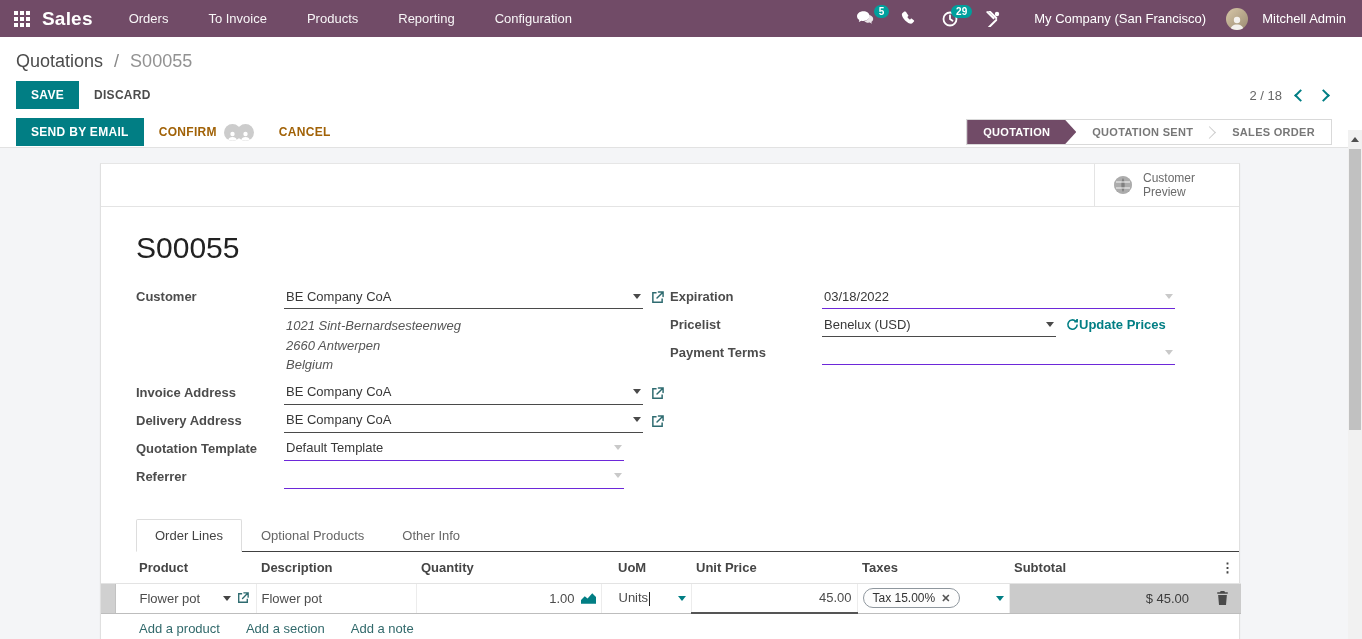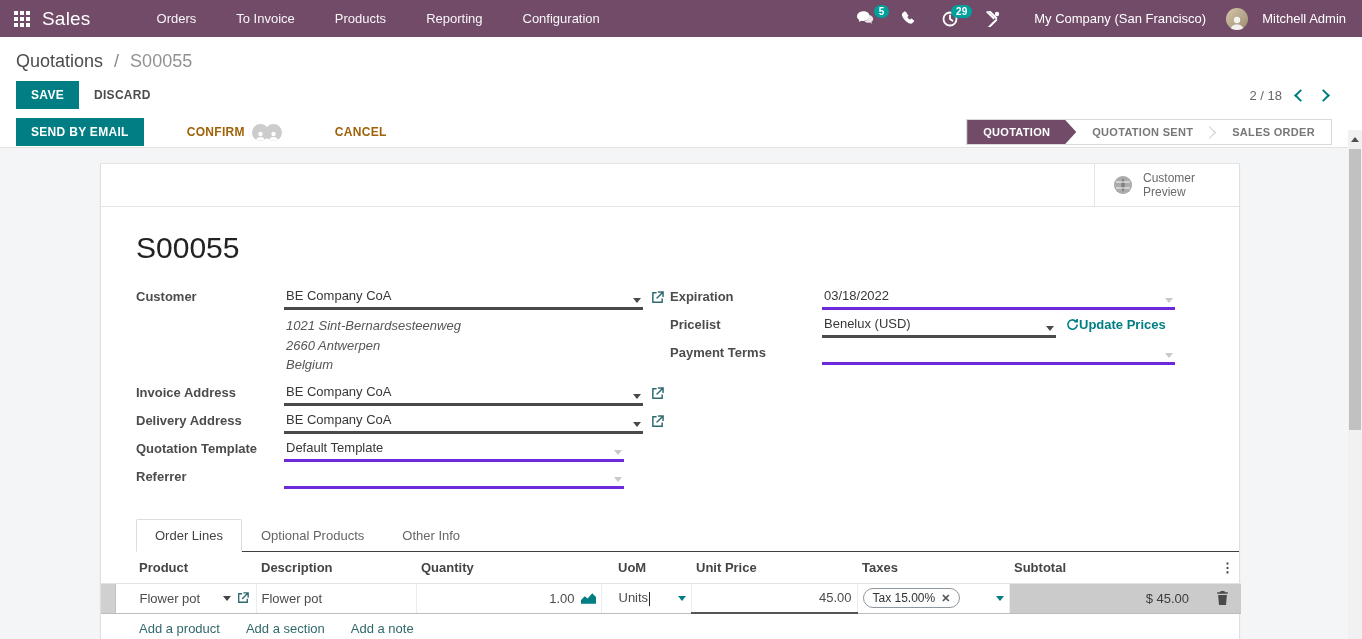--- a/index.html
+++ b/index.html
@@ -4,21 +4,21 @@
 <style>
   * { margin:0; padding:0; box-sizing:border-box; }
   html,body { width:1362px; height:639px; overflow:hidden; }
   body { font-family:"Liberation Sans", sans-serif; background:#f4f5f7; color:#4c4c4c; }
   .root { position:relative; width:1362px; height:639px; overflow:hidden; }
 
   
   .navbar { height:37px; background:#714B67; display:flex; align-items:center; color:#fff; padding:0 16px 0 10px; }
   .apps-grid { display:grid; grid-template-columns:repeat(3,4px); grid-gap:2px; margin:0 12px 0 4px; cursor:pointer; }
   .apps-grid i { width:4px; height:4px; background:#fff; display:block; }
-  .brand { font-size:19px; font-weight:normal; margin-right:50px; letter-spacing:.2px; }
+  .brand { font-size:19px; font-weight:bold; margin-right:20px; letter-spacing:.2px; }
   .nav-menu { display:flex; gap:8px; font-size:13px; }
   .nav-menu .item { padding:10px 16px; cursor:pointer; color:rgba(255,255,255,.95); }
   .nav-right { margin-left:auto; display:flex; align-items:center; gap:6px; font-size:13px; }
   .sysicon { position:relative; padding:6px 10px; cursor:pointer; display:flex; align-items:center; }
   .sysicon svg { display:block; }
   .badge { position:absolute; top:0px; right:-4px; background:#00A09D; color:#fff; font-size:10px; border-radius:8px; padding:1px 5px; font-weight:bold; }
   .company { padding:0 14px 0 18px; cursor:pointer; }
   .avatar { width:22px; height:22px; border-radius:50%; background:linear-gradient(135deg,#d8c8a8,#9a8a72); display:flex; align-items:flex-end; justify-content:center; overflow:hidden; margin-right:8px; }
   .username { cursor:pointer; }
 
@@ -30,21 +30,21 @@
   .bc-current { color:#929292; }
   .buttons-row { display:flex; align-items:center; padding:3px 16px 8px 16px; }
   .btn-primary { background:#017E84; color:#fff; border:1px solid #017E84; font-size:12px; font-weight:bold; padding:6px 14px; letter-spacing:.3px; cursor:pointer; font-family:inherit; }
   .btn-flat { background:none; border:1px solid transparent; color:#4c4c4c; font-size:12px; font-weight:bold; padding:6px 14px; letter-spacing:.3px; cursor:pointer; font-family:inherit; }
   .pager { margin-left:auto; display:flex; align-items:center; gap:14px; font-size:13px; color:#666; padding-right:18px; }
   .chev { width:9px; height:9px; border-left:2px solid #017E84; border-bottom:2px solid #017E84; cursor:pointer; }
   .chev.left  { transform:rotate(45deg); }
   .chev.right { transform:rotate(225deg); }
 
   
-  .status-row { display:flex; align-items:center; padding:2px 16px 2px 16px; border-bottom:1px solid #e2e2e2; background:#fff; height:31px;gap:28px; }
+  .status-row { display:flex; align-items:center; padding:2px 16px 2px 16px; border-bottom:1px solid #e2e2e2; background:#fff; height:31px; }
   .confirm-wrap { display:flex; align-items:center; }
   .btn-flat.teal { color:#a16207; padding-right:4px; }
   .mini-avatars { display:flex; margin-left:2px; margin-right:10px; }
   .mini-av { width:17px; height:17px; border-radius:50%; background:#ccc; display:flex; align-items:flex-end; justify-content:center; overflow:hidden; }
   .mini-av + .mini-av { margin-left:-4px; }
   .steps { margin-left:auto; display:flex; border:1px solid #d9d9d9; height:26px; background:#fff; margin-right:14px; }
   .step { display:flex; align-items:center; font-size:11px; font-weight:bold; letter-spacing:.3px; color:#777; padding:0 16px; position:relative; cursor:pointer; }
   .step.active { background:#714B67; color:#fff; clip-path:polygon(0 0, calc(100% - 11px) 0, 100% 50%, calc(100% - 11px) 100%, 0 100%); padding-right:26px; }
   .step-sep { width:9px; height:9px; border-top:1px solid #ccc; border-right:1px solid #ccc; transform:rotate(45deg); align-self:center; margin:0 2px 0 -4px; }
 
@@ -57,21 +57,21 @@
 
   
   .groups { display:flex; padding:16px 35px 0 35px; }
   .col { display:flex; flex-direction:column; }
   .col.left { width:528px; }
   .col.right { width:505px; margin-left:6px; }
   .frow { display:flex; min-height:28px; align-items:flex-start; }
   .flabel { font-size:13px; font-weight:bold; color:#4c4c4c; padding-top:4px; }
   .col.left  .flabel { width:148px; }
   .col.right .flabel { width:152px; }
-  .fctrl { flex:1; display:flex; align-items:flex-end; border-bottom:3px solid #6d28d9; padding:3px 2px 4px 2px; font-size:13px; color:#383838; min-height:24px; position:relative; }
+  .fctrl { flex:1; display:flex; align-items:center; border-bottom:1px solid #6d28d9; padding:3px 2px 4px 2px; font-size:13px; color:#383838; min-height:24px; position:relative; }
   .fctrl.dark { border-bottom-color:#4a4a4a; }
   .fctrl .caret { margin-left:auto; width:0; height:0; border-left:4px solid transparent; border-right:4px solid transparent; border-top:5px solid #c9c9c9; }
   .fctrl.dark .caret { border-top-color:#4a4a4a; }
   .extlink { margin-left:8px; margin-top:5px; color:#2e6b70; cursor:pointer; flex:none; }
   .addr { font-size:13px; color:#565656; line-height:19.5px; padding:3px 0 6px 150px;font-style:italic; }
   .frow.tight .fctrl { max-width:340px; }
   .pricelist-extra { display:flex; align-items:center; margin-left:10px; padding-top:4px; color:#017E84; font-size:13px; font-weight:bold; cursor:pointer; white-space:nowrap; }
   .fctrl.pricelist { max-width:234px; }
   .fvalue { white-space:nowrap; }
 

